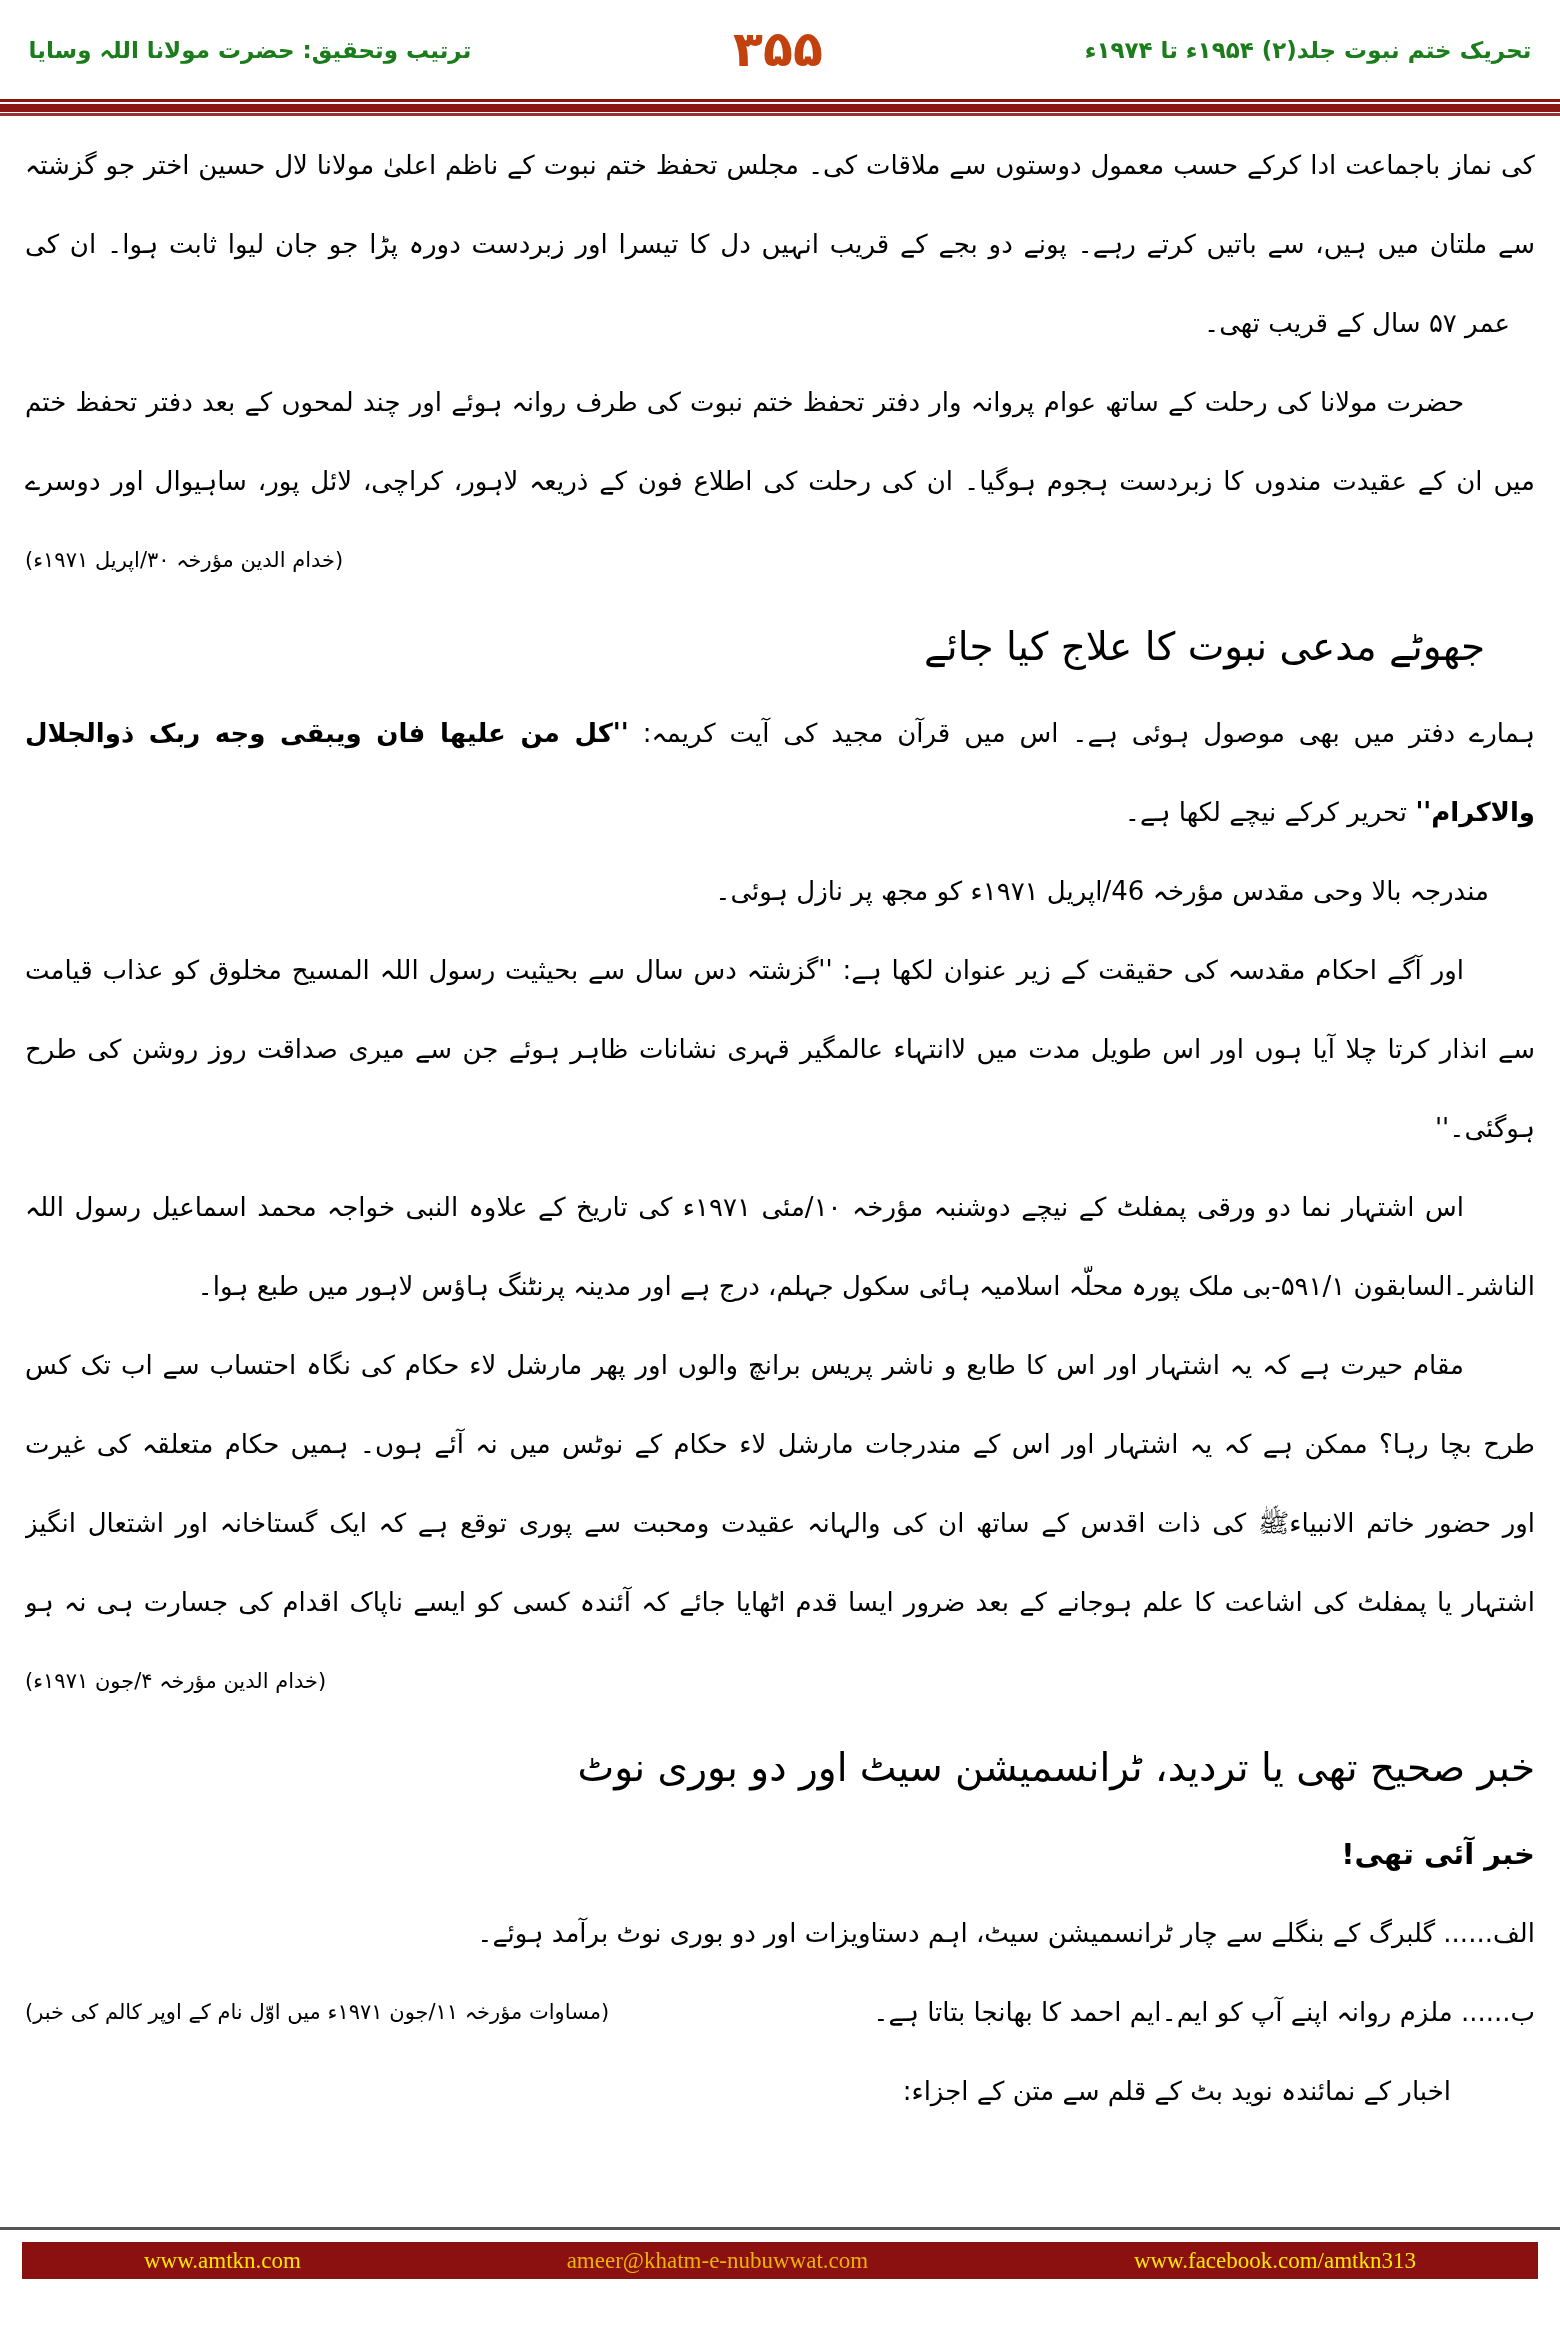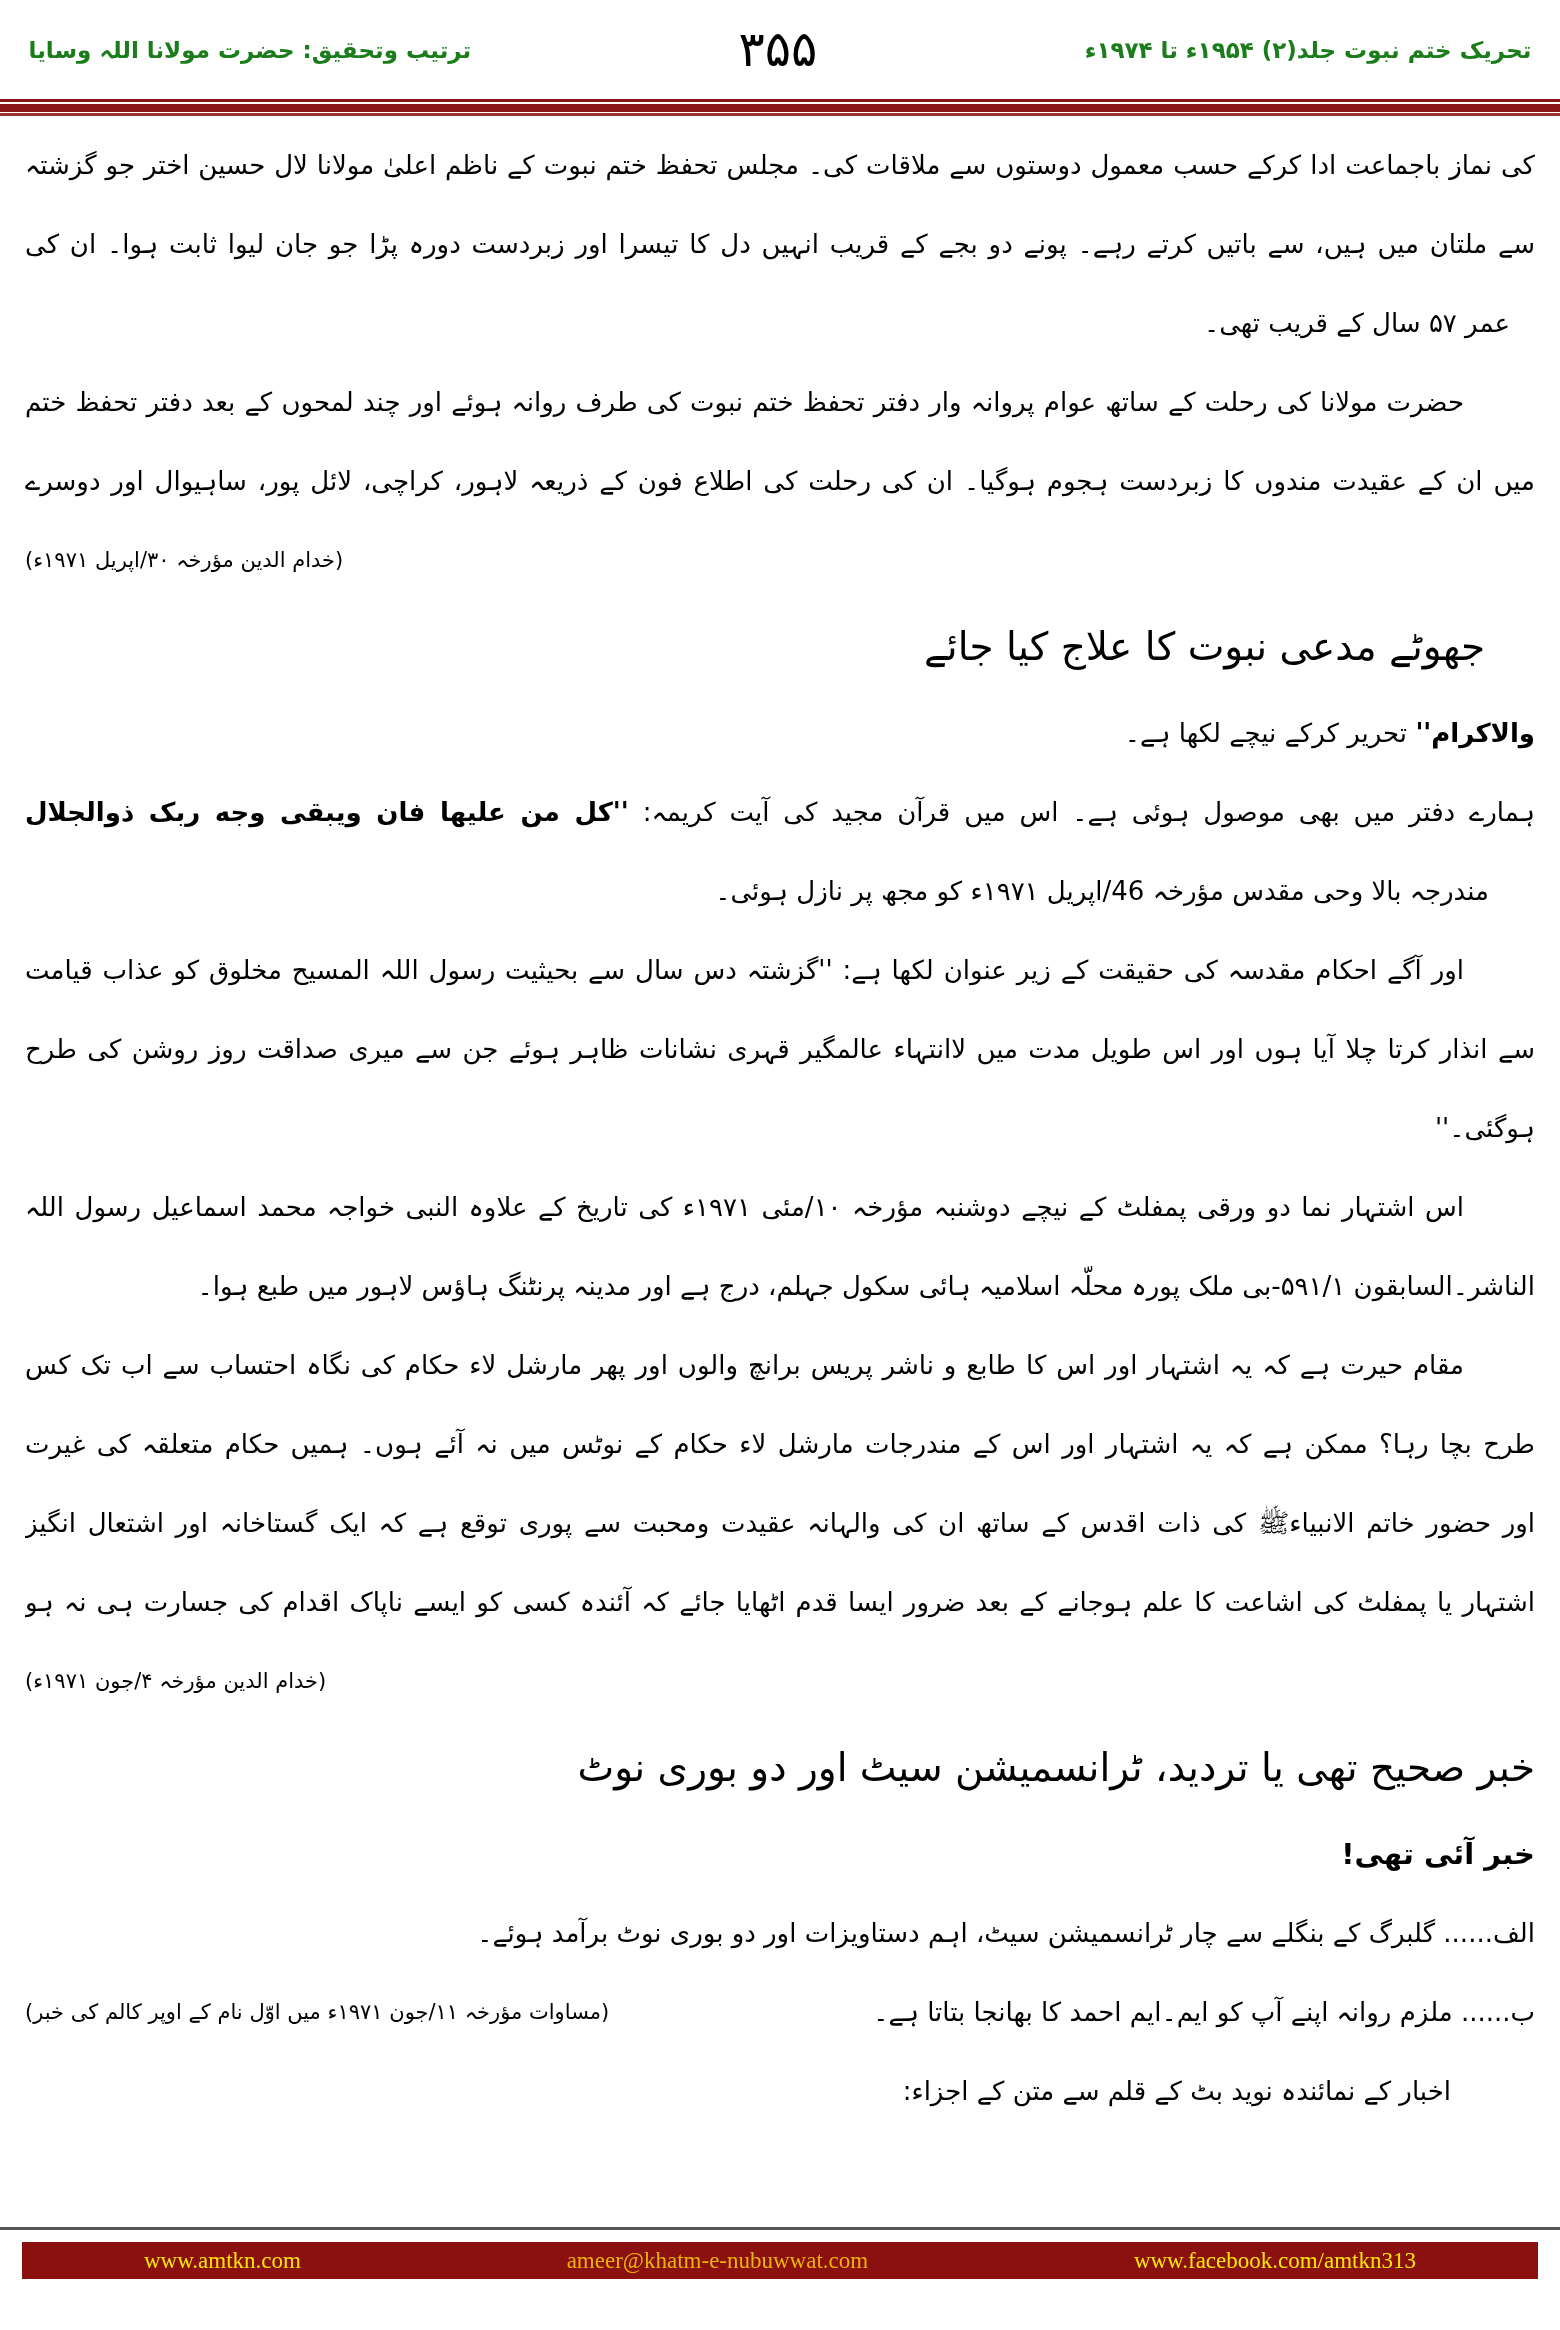--- a/index.html
+++ b/index.html
@@ -2,21 +2,21 @@
 <html lang="ur" dir="rtl" style="font-size:13.4px"><head>
 <meta charset="utf-8">
 <style>
   html,body{margin:0;padding:0;}
   body{background:#ffffff; font-family:"DejaVu Sans", sans-serif; color:#000;}
   #page{position:relative; width:1560px; height:2330px; background:#fff; overflow:hidden; direction:rtl;}
 
   
   .hdr{height:99px; display:flex; align-items:center; justify-content:space-between; padding:0 28.6px; box-sizing:border-box;}
   .hdr-title{font-size:23px; font-weight:700; color:#1a7c1a; white-space:nowrap;}
-  .hdr-page{font-size:49px; font-weight:400; color:#000000;}
+  .hdr-page{font-size:49px; font-weight:700; color:#c2410c;}
 
   
   .rule-a{height:3.4px; background:#8b1616;}
   .rule-gap{height:1.7px; background:#ffffff;}
   .rule-b{height:7.6px; background:#8b1616;}
   .rule-c{height:2.5px; background:#9a3030;}
 
   
   .content{padding:10px 25px 0 25px; box-sizing:border-box;}
   .line{position:relative; height:79px; line-height:79px; font-size:26px; overflow:hidden; white-space:nowrap;}
@@ -52,22 +52,22 @@
   <div class="rule-c"></div>
 
   <div class="content">
       <div class="line just"><span>کی نماز باجماعت ادا کرکے حسب معمول دوستوں سے ملاقات کی۔ مجلس تحفظ ختم نبوت کے ناظم اعلیٰ مولانا لال حسین اختر جو گزشتہ ایک ہفتے</span></div>
       <div class="line just"><span>سے ملتان میں ہیں، سے باتیں کرتے رہے۔ پونے دو بجے کے قریب انہیں دل کا تیسرا اور زبردست دورہ پڑا جو جان لیوا ثابت ہوا۔ ان کی</span></div>
       <div class="line" style="text-align: right; padding-right: 25px;"><span>عمر ۵۷ سال کے قریب تھی۔</span></div>
       <div class="line just" style="padding-right: 71px;"><span>حضرت مولانا کی رحلت کے ساتھ عوام پروانہ وار دفتر تحفظ ختم نبوت کی طرف روانہ ہوئے اور چند لمحوں کے بعد دفتر تحفظ ختم نبوت</span></div>
       <div class="line just"><span>میں ان کے عقیدت مندوں کا زبردست ہجوم ہوگیا۔ ان کی رحلت کی اطلاع فون کے ذریعہ لاہور، کراچی، لائل پور، ساہیوال اور دوسرے</span></div>
       <div class="line" style="text-align: right;"><span class="cite">(خدام الدین مؤرخہ ۳۰/اپریل ۱۹۷۱ء)</span></div>
       <div class="heading" style="padding-right: 50px;"><span>جھوٹے مدعی نبوت کا علاج کیا جائے</span></div>
+      <div class="line just"><span>ہمارے دفتر میں بھی موصول ہوئی ہے۔ اس میں قرآن مجید کی آیت کریمہ: </span><span style="font-weight: 700;">''کل من علیها فان ویبقی وجه ربک ذوالجلال</span></div>
       <div class="line" style="text-align: right;"><span style="font-weight: 700;">والاکرام''</span><span> تحریر کرکے نیچے لکھا ہے۔</span></div>
-      <div class="line just"><span>ہمارے دفتر میں بھی موصول ہوئی ہے۔ اس میں قرآن مجید کی آیت کریمہ: </span><span style="font-weight: 700;">''کل من علیها فان ویبقی وجه ربک ذوالجلال</span></div>
       <div class="line" style="text-align: right; padding-right: 46px;"><span>مندرجہ بالا وحی مقدس مؤرخہ 46/اپریل ۱۹۷۱ء کو مجھ پر نازل ہوئی۔</span></div>
       <div class="line just" style="padding-right: 71px;"><span>اور آگے احکام مقدسہ کی حقیقت کے زیر عنوان لکھا ہے: ''گزشتہ دس سال سے بحیثیت رسول اللہ المسیح مخلوق کو عذاب قیامت</span></div>
       <div class="line just"><span>سے انذار کرتا چلا آیا ہوں اور اس طویل مدت میں لاانتہاء عالمگیر قہری نشانات ظاہر ہوئے جن سے میری صداقت روز روشن کی طرح نمایاں</span></div>
       <div class="line" style="text-align: right;"><span>ہوگئی۔''</span></div>
       <div class="line just" style="padding-right: 71px;"><span>اس اشتہار نما دو ورقی پمفلٹ کے نیچے دوشنبہ مؤرخہ ۱۰/مئی ۱۹۷۱ء کی تاریخ کے علاوہ النبی خواجہ محمد اسماعیل رسول اللہ المسیح،</span></div>
       <div class="line" style="text-align: right;"><span>الناشر۔السابقون ۵۹۱/۱-بی ملک پورہ محلّہ اسلامیہ ہائی سکول جہلم، درج ہے اور مدینہ پرنٹنگ ہاؤس لاہور میں طبع ہوا۔</span></div>
       <div class="line just" style="padding-right: 71px;"><span>مقام حیرت ہے کہ یہ اشتہار اور اس کا طابع و ناشر پریس برانچ والوں اور پھر مارشل لاء حکام کی نگاہ احتساب سے اب تک کس</span></div>
       <div class="line just"><span>طرح بچا رہا؟ ممکن ہے کہ یہ اشتہار اور اس کے مندرجات مارشل لاء حکام کے نوٹس میں نہ آئے ہوں۔ ہمیں حکام متعلقہ کی غیرت اسلامی</span></div>
       <div class="line just"><span>اور حضور خاتم الانبیاءﷺ کی ذات اقدس کے ساتھ ان کی والہانہ عقیدت ومحبت سے پوری توقع ہے کہ ایک گستاخانہ اور اشتعال انگیز</span></div>
       <div class="line just"><span>اشتہار یا پمفلٹ کی اشاعت کا علم ہوجانے کے بعد ضرور ایسا قدم اٹھایا جائے کہ آئندہ کسی کو ایسے ناپاک اقدام کی جسارت ہی نہ ہو سکے۔</span></div>

